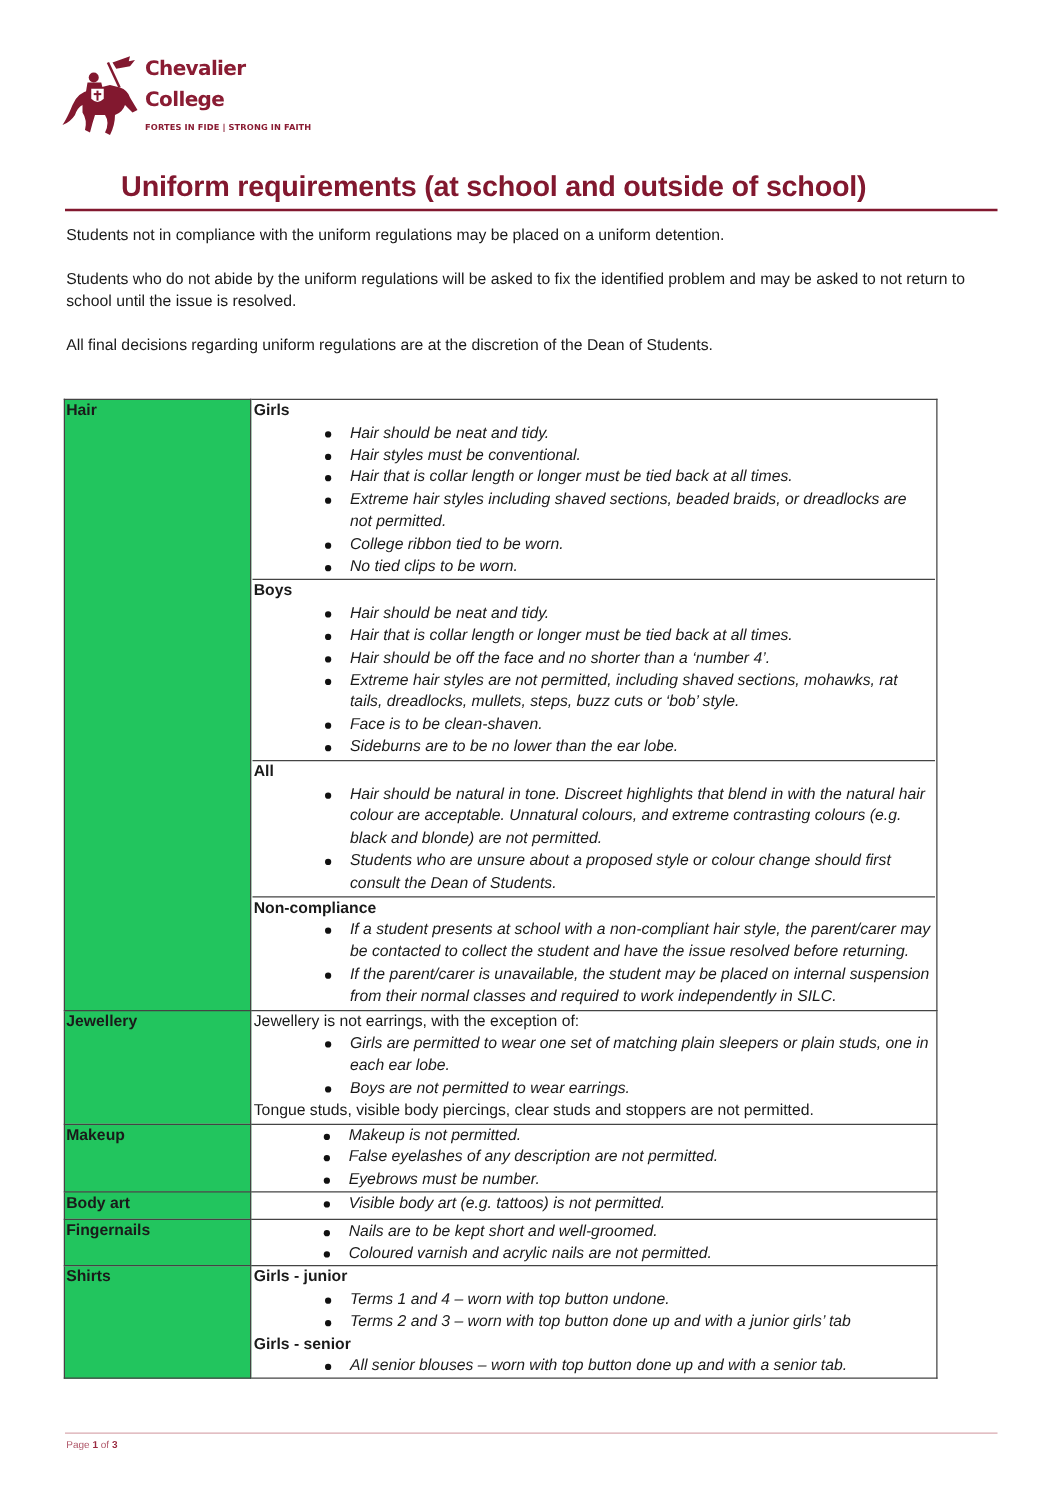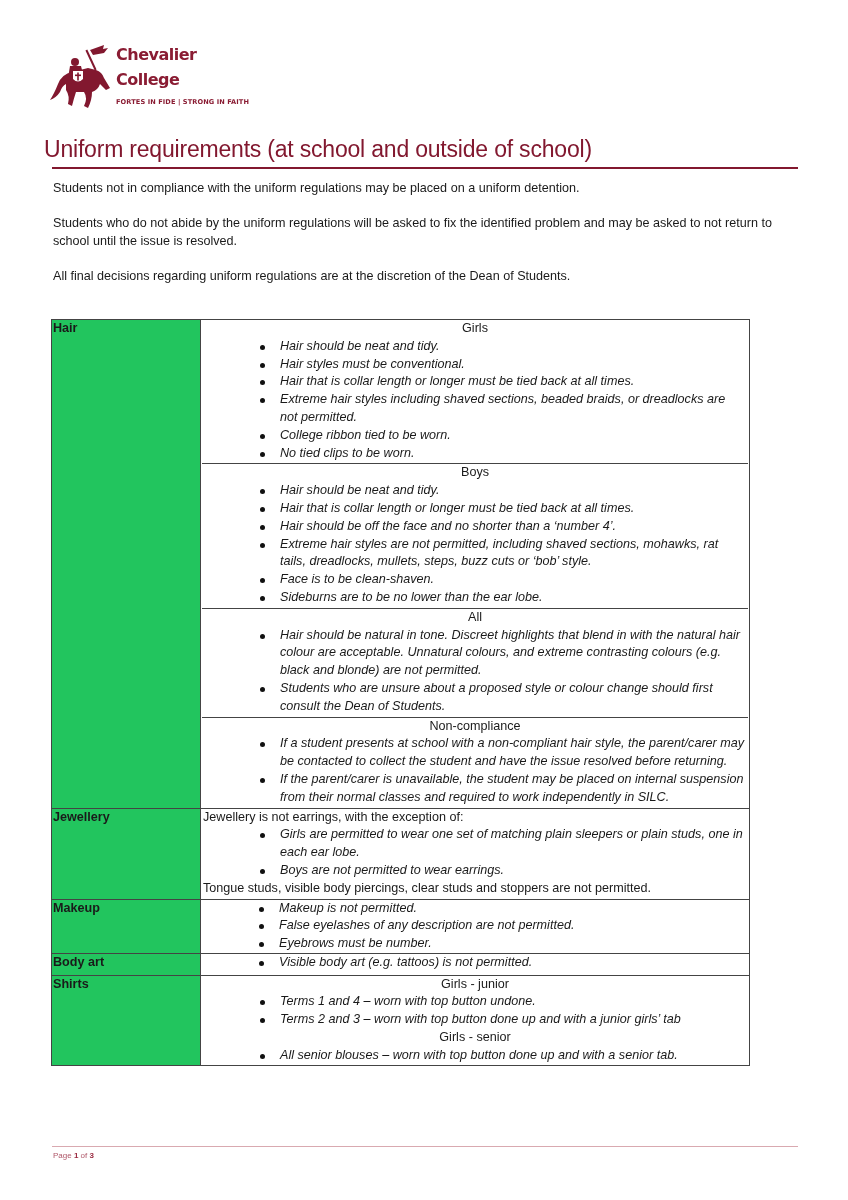--- a/index.html
+++ b/index.html
@@ -13,36 +13,36 @@
     position: absolute; left: 68px; top: 0px; color: #8a1c33;
     font-family: "DejaVu Sans", sans-serif; font-weight: bold;
     font-size: 16px; line-height: 25px; letter-spacing: -0.5px;
   }
   .logo-tag {
     position: absolute; left: 68px; top: 56px; color: #8a1c33;
     font-family: "DejaVu Sans", sans-serif; font-weight: bold;
     font-size: 6.6px; letter-spacing: 0.1px; white-space: nowrap;
   }
   .title {
-    position: absolute; left: 0; width: 790px; top: 136px; text-align: left;
-    color: #82182f; font-weight: normal; font-size: 23px; letter-spacing: -0.2px; padding-left: 44px;
+    position: absolute; left: 0; width: 790px; top: 136px; text-align: center;
+    color: #82182f; font-weight: bold; font-size: 23px; letter-spacing: -0.2px;
   }
   .title-rule { position: absolute; left: 52px; top: 167px; width: 746px; height: 2px; background: #82182f; }
   .intro { position: absolute; left: 53px; top: 180px; width: 720px; font-size: 12.6px; line-height: 17.5px; }
   .intro p { margin: 0 0 17.5px 0; }
   table.uni {
     position: absolute; left: 51px; top: 319px; width: 699px;
     border-collapse: collapse; font-size: 12.6px; line-height: 17.8px;
   }
   table.uni td { border: 1px solid #444; vertical-align: top; padding: 0 1px; }
   td.cat { width: 146px; background: #22c55e; font-weight: bold; }
   td.content { padding: 0; }
   .sub { border-bottom: 1px solid #444; padding: 0 1px 1px 1px; }
   .sub:last-child { border-bottom: none; }
-  .sub-h { font-weight: normal; text-align: center; }
+  .sub-h { font-weight: bold; }
   ul.b { margin: 0; padding: 0; list-style: none; }
   ul.b li { position: relative; padding-left: 77px; padding-right: 2px; font-style: italic; }
   ul.b li::before {
     content: ""; position: absolute; left: 57px; top: 7px;
     width: 5px; height: 5px; border-radius: 50%; background: #111;
   }
   .plain { padding-left: 0; }
   .footer-rule { position: absolute; left: 52px; top: 1146px; width: 746px; height: 1px; background: #d9a9b0; }
   .footer { position: absolute; left: 53px; top: 1151px; font-size: 8px; color: #b0586a; }
   .footer b { color: #9a2a40; }
@@ -150,20 +150,29 @@
 
   <tr>
     <td class="cat">Body art</td>
     <td class="content">
       <ul class="b" style="padding-bottom:3px;">
         <li>Visible body art (e.g. tattoos) is not permitted.</li>
       </ul>
     </td>
   </tr>
 
+  <tr>
+    <td class="cat">Fingernails</td>
+    <td class="content">
+      <ul class="b" style="padding-top:1px;">
+        <li>Nails are to be kept short and well-groomed.</li>
+        <li>Coloured varnish and acrylic nails are not permitted.</li>
+      </ul>
+    </td>
+  </tr>
 
   <tr>
     <td class="cat">Shirts</td>
     <td class="content">
       <div style="padding:0 1px;">
         <div class="sub-h">Girls - junior</div>
         <ul class="b">
           <li>Terms 1 and 4 – worn with top button undone.</li>
           <li>Terms 2 and 3 – worn with top button done up and with a junior girls’ tab</li>
         </ul>

